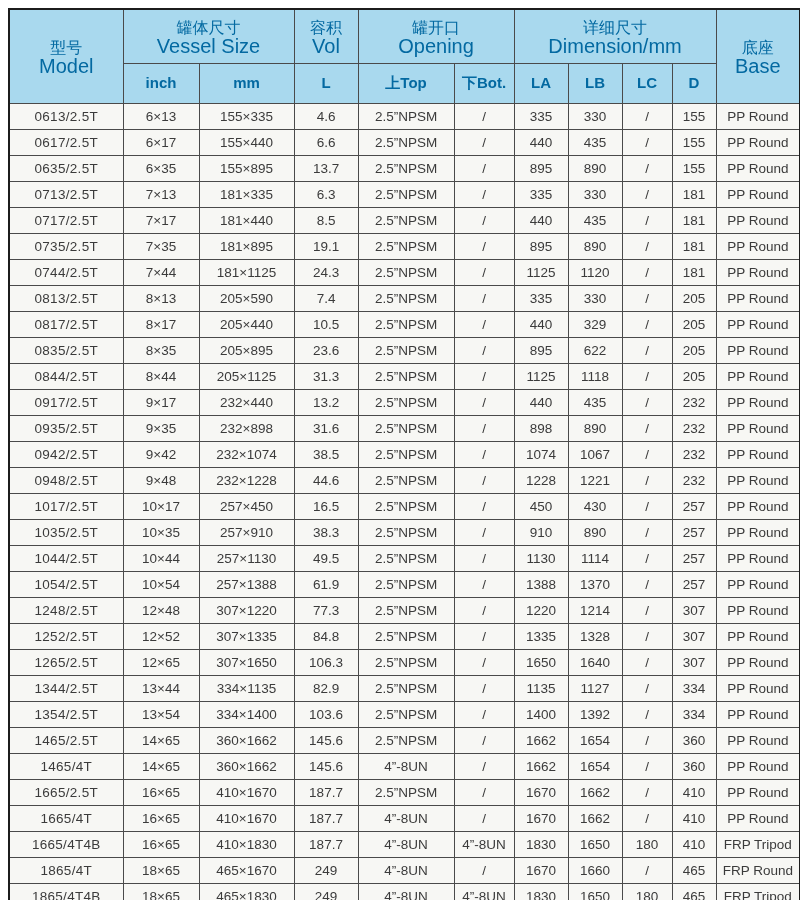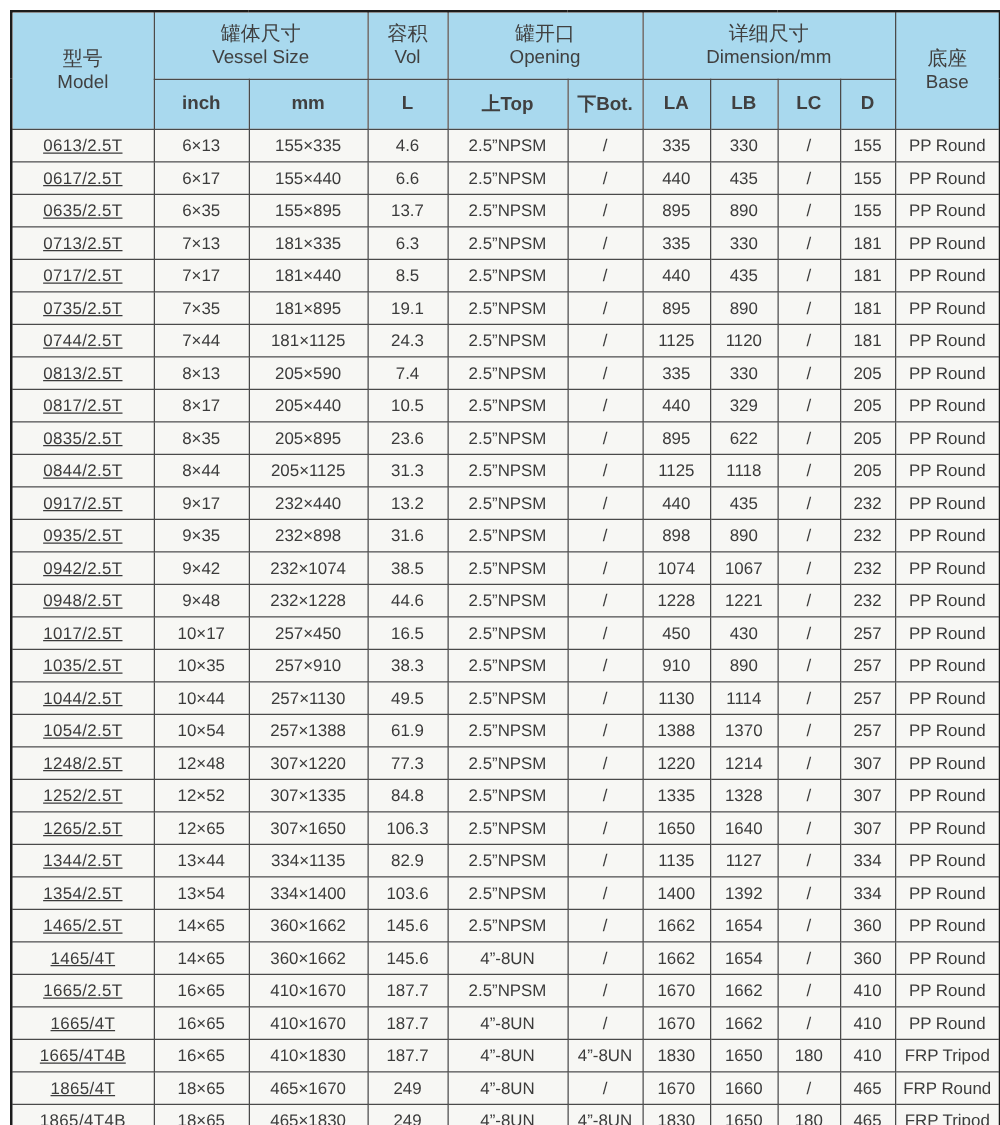--- a/index.html
+++ b/index.html
@@ -30,34 +30,34 @@
     border: 1px solid #4a4a4a;
     text-align: center;
     vertical-align: middle;
     padding: 0 2px;
     overflow: hidden;
     white-space: nowrap;
   }
   .spec-table thead th {
     background: #a9d9ee;
     font-weight: normal;
-    color: #404040;
+    color: #0369a1;
   }
   .spec-table thead tr.group-row { height: 54px; }
   .spec-table thead tr.sub-row   { height: 40px; }
   .hdr-zh { display: block; font-size: 16px; line-height: 19px; }
-  .hdr-en { display: block; font-size: 15px; line-height: 18px; }
+  .hdr-en { display: block; font-size: 20px; line-height: 18px; }
   .sub-lbl { font-size: 15px; font-weight: bold; }
   .spec-table tbody td {
     background: #f7f7f4;
     font-size: 13.5px;
     height: 25px;
     color: #3b3b3b;
   }
-  td.col-model { letter-spacing: 0.3px; text-decoration: underline; }
+  td.col-model { letter-spacing: 0.3px; }
 </style>
 </head>
 <body>
 
 <div class="page">
   <table class="spec-table">
     <colgroup>
       <col style="width:114px">
       <col style="width:76px">
       <col style="width:95px">

